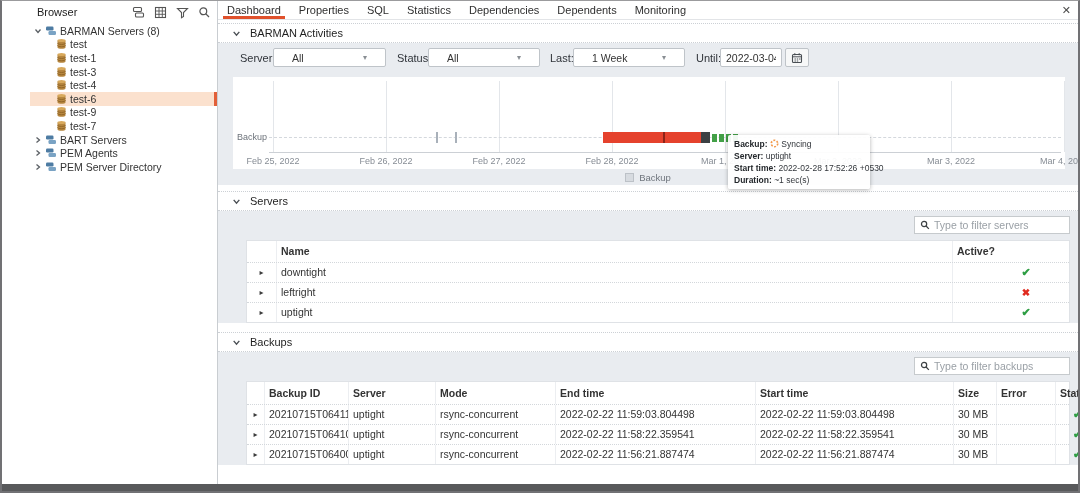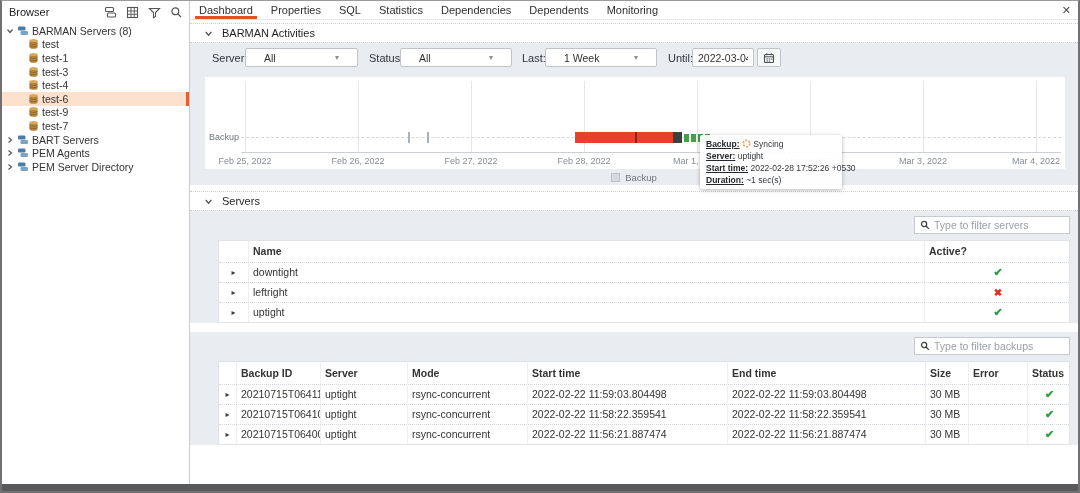--- a/index.html
+++ b/index.html
@@ -4,21 +4,21 @@
 <style>
   * { margin:0; padding:0; box-sizing:border-box; }
   html,body { background:#fff; }
   body { font-family:"Liberation Sans", sans-serif; }
 
   .window { position:relative; width:1080px; height:493px; background:#fff;
             border:2px solid #717174; border-top:1px solid #9b9b9d; overflow:hidden; }
   .app { display:flex; height:484px; }
 
   
-  .sidebar { width:188px; min-width:188px; background:#fff; border-right:1px solid #c9cdd1; display:flex; flex-direction:column; }
+  .sidebar { width:188px; min-width:188px; background:#fff; border-right:1px solid #c9cdd1; display:flex; flex-direction:column;margin-left:28px; }
   .sidebar-header { height:20px; display:flex; align-items:center; padding:2px 5px 0 7px; }
   .sidebar-title { font-size:11px; color:#222; flex:1; }
   .sidebar-tools { display:flex; align-items:center; gap:7px; }
   .tool-btn { width:15px; height:15px; display:flex; align-items:center; justify-content:center; cursor:pointer; }
 
   .tree { padding-top:3px; font-size:10.5px; color:#333; }
   .tree-row { height:13.6px; display:flex; align-items:center; position:relative; cursor:pointer; white-space:nowrap; }
   .tree-row .tw { width:10px; display:flex; justify-content:center; margin-left:3px; }
   .tree-row.child { padding-left:24px; }
   .tree-row .ticon { display:flex; margin:0 3px 0 2px; }
@@ -58,21 +58,21 @@
   .xlab { position:absolute; top:79px; width:74px; margin-left:-37px; text-align:center; font-size:9px; color:#878d95; white-space:nowrap; }
   .ev-tick { position:absolute; top:55px; width:2px; height:11px; background:#a9b1ba; }
   .ev-red { position:absolute; left:370px; top:55px; width:98px; height:11px; background:#e5422d; }
   .ev-sep { position:absolute; left:430px; top:55px; width:2px; height:11px; background:#8d2418; }
   .ev-dark { position:absolute; left:468px; top:55px; width:9px; height:11px; background:#3c4043; }
   .ev-green { position:absolute; top:57px; width:5px; height:8px; background:#43a047; }
 
   .tooltip { position:absolute; left:495px; top:58px; width:142px; background:rgba(255,255,255,0.93);
              box-shadow:0 1px 4px rgba(0,0,0,0.3); border-radius:2px; padding:3px 6px; font-size:8.5px;
              line-height:12px; color:#33373c; z-index:6; white-space:nowrap; }
-  .tooltip b { color:#24282c;text-decoration:underline; }
+  .tooltip b { color:#24282c; }
   .legend-row { display:flex; justify-content:center; align-items:center; gap:5px; height:16px; font-size:9.5px; color:#70767e; }
   .legend-swatch { width:9px; height:9px; background:#d7dbe0; border:1px solid #bcc1c7; }
 
   
   .search-row { display:flex; justify-content:flex-end; padding:5px 8px 4px 6px; }
   .search-box { width:156px; height:18px; background:#fff; border:1px solid #c6cacd; display:flex; align-items:center; padding:0 5px; gap:4px; }
   .search-box input { border:none; outline:none; flex:1; min-width:0; font-size:10.5px; font-family:"Liberation Sans",sans-serif; color:#333; background:transparent; }
   .search-box input::placeholder { color:#9aa0a6; }
 
   .tbl { margin:2px 8px 9px 28px; background:#fff; border:1px solid #dfe2e6; }
@@ -431,40 +431,48 @@
               <div class="trow">
                 <div class="tcell expander">▸</div>
                 <div class="tcell">uptight</div>
                 <div class="tcell c-center"><span class="ok">✔</span></div>
               </div>
             </div>
           </div>
         </div>
 
         <div class="section">
+          <div class="section-header">
+            <span>
+                <svg width="9" height="9" viewBox="0 0 8 8">
+                  <polyline points="1.5,2.5 4,5.5 6.5,2.5" fill="none" stroke="#4a4f54" stroke-width="1.2"></polyline>
+                </svg>
+              </span>
+            <span>Backups</span>
+          </div>
           <div class="section-body">
             <div class="search-row">
               <div class="search-box">
                 <span>
                     <svg width="10" height="10" viewBox="0 0 13 13">
                       <circle cx="5.3" cy="5.3" r="3.4" fill="none" stroke="#3c4043" stroke-width="1.6"></circle>
                       <path d="M7.9 7.9L11.5 11.5" stroke="#3c4043" stroke-width="1.7"></path>
                     </svg>
                   </span>
                 <input placeholder="Type to filter backups" style="">
               </div>
             </div>
             <div class="tbl bkp">
               <div class="trow hdr">
                 <div class="tcell"></div>
                 <div class="tcell">Backup ID</div>
                 <div class="tcell">Server</div>
                 <div class="tcell">Mode</div>
+                <div class="tcell">End time</div>
                 <div class="tcell">Start time</div>
-                <div class="tcell">End time</div>
                 <div class="tcell">Size</div>
                 <div class="tcell">Error</div>
                 <div class="tcell">Status</div>
               </div>
               <div class="trow">
                 <div class="tcell expander">▸</div>
                 <div class="tcell">20210715T064112</div>
                 <div class="tcell">uptight</div>
                 <div class="tcell">rsync-concurrent</div>
                 <div class="tcell">2022-02-22 11:59:03.804498</div>

